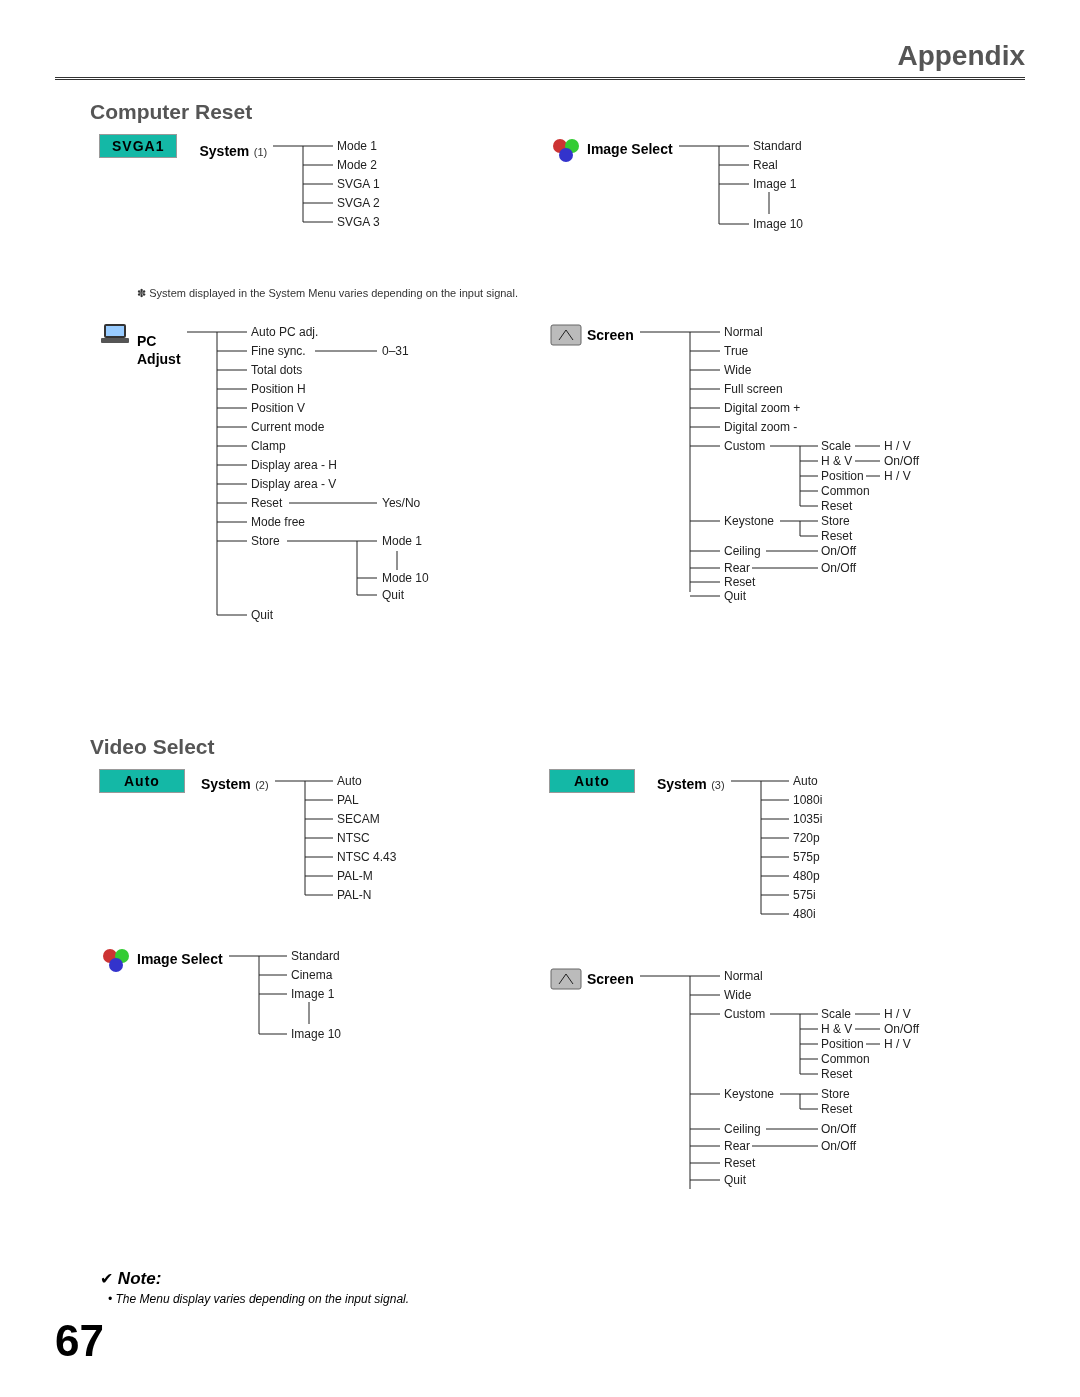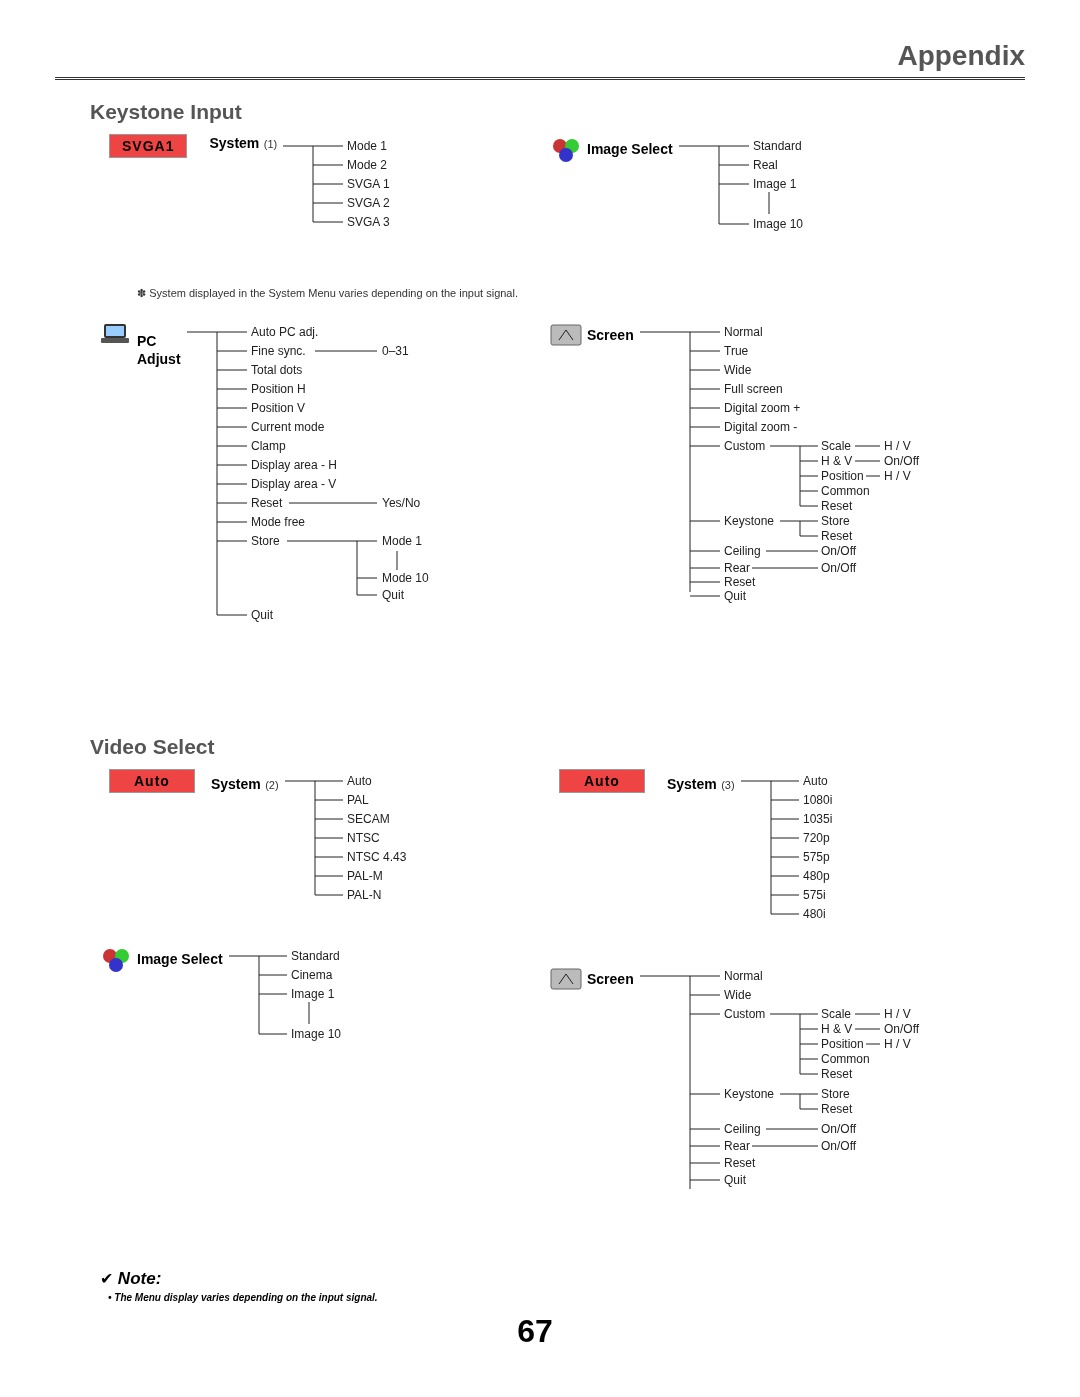--- a/index.html
+++ b/index.html
@@ -47,27 +47,27 @@
     width: 42px;
     flex: 0 0 42px;
     padding-top: 2px;
     text-align: center;
     font-size: 24px;
     color: #555;
   }
   .badge-box {
     display: inline-block;
     border: 1px solid #999;
-    background: #ef4444;
+    background: #14b8a6;
     font-size: 14px;
     font-weight: bold;
     letter-spacing: 1px;
     padding: 3px 12px;
     margin-top: 0;
-    margin-left: 14px;
+    margin-left: 4px;
   }
   .label-strong {
     font-size: 14px;
     font-weight: bold;
   }
   .label-sup {
     font-size: 11px;
     font-weight: normal;
     color: #333;
   }
@@ -89,48 +89,47 @@
   }
   .note-block {
     margin: 30px 0 0 45px;
   }
   .note-label {
     font-size: 17px;
     font-weight: bold;
     font-style: italic;
   }
   .note-text {
-    font-size: 10px;
+    font-size: 12px;
     font-style: italic;
     margin: 3px 0 0 8px;
-    font-weight: bold;
   }
   .page-number {
-    text-align: center;
-    font-size: 32px;
+    text-align: left;
+    font-size: 44px;
     font-weight: bold;
     margin: 10px 10px 17px 0;
   }
   .spacer-big { height: 55px; }
 </style>
 </head>
 <body>
 
 <div class="page">
   <div class="page-title">Appendix</div>
   <div class="double-rule"></div>
 
-  <div class="section-title">Keystone Input</div>
+  <div class="section-title">Computer Reset</div>
 
   <div class="row">
 
     <div class="col-left">
       <div class="block" style="margin-left:40px;">
         <div class="badge-box">SVGA1</div>
-        <div style="margin-left:22px; margin-top:0;">
+        <div style="margin-left:22px; margin-top:8px;">
           <span class="label-strong">System</span>
           <span class="label-sup">(1)</span>
         </div>
         <svg width="170" height="110" style="margin-left:6px;">
           <line class="tree-line" x1="0" y1="12" x2="30" y2="12"></line>
           <line class="tree-line" x1="30" y1="12" x2="30" y2="88"></line>
           <g>
               <line class="tree-line" x1="30" y1="12" x2="60" y2="12"></line>
               <text class="tree-text" x="64" y="16">Mode 1</text>
             </g>

